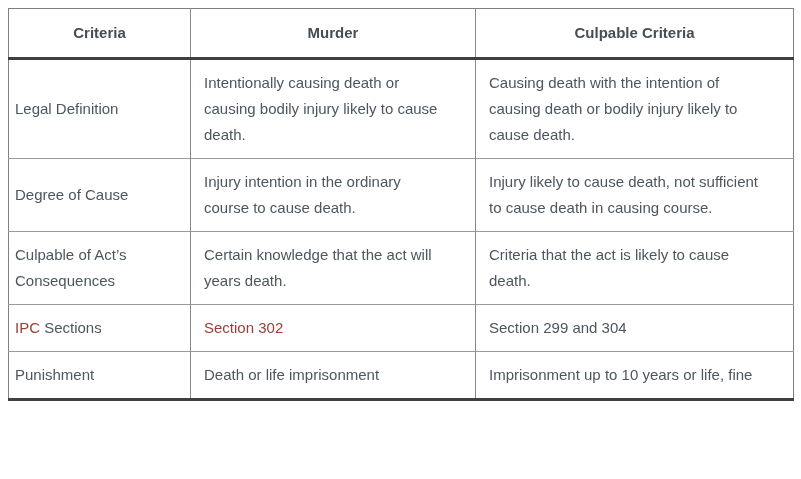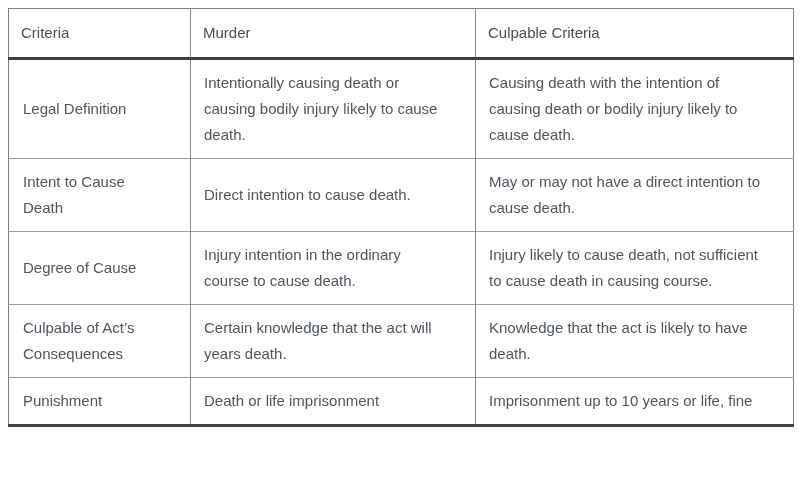--- a/index.html
+++ b/index.html
@@ -30,35 +30,35 @@
     font-size: 15px;
     line-height: 26px;
     border: 1px solid var(--border-outer);
     border-bottom: 3px solid var(--border-heavy);
     background: var(--page-background);
   }
   col.c1 { width: 182px; }
   col.c2 { width: 285px; }
   col.c3 { width: 318px; }
   th {
-    font-weight: 400;
+    font-weight: 700;
     color: var(--header-text);
-    text-align: left;
+    text-align: center;
     vertical-align: middle;
     padding: 11px 12px;
     border-bottom: 3px solid var(--border-heavy);
   }
   td {
     vertical-align: middle;
     text-align: left;
     border-top: 1px solid var(--border-horizontal);
   }
   tbody tr:first-child td { border-top: none; }
   th + th, td + td { border-left: 1px solid var(--border-vertical); margin-top: 12px; }
-  td.c-criteria { padding: 10px 24px 10px 14px; }
+  td.c-criteria { padding: 10px 24px 10px 6px; }
   td.c-murder   { padding: 10px 27px 10px 13px; }
   td.c-culpable { padding: 10px 20px 10px 13px; }
   .accent { color: var(--accent-red); }
 </style>
 </head>
 <body>
 
 <table class="comparison">
   <colgroup>
     <col class="c1">
@@ -72,33 +72,33 @@
       <th>Culpable Criteria</th>
     </tr>
   </thead>
   <tbody>
     <tr>
       <td class="c-criteria">Legal Definition</td>
       <td class="c-murder">Intentionally causing death or causing bodily injury likely to cause death.</td>
       <td class="c-culpable">Causing death with the intention of causing death or bodily injury likely to cause death.</td>
     </tr>
     <tr>
-      <td class="c-criteria">Intent to Cause Death</td>
-      <td class="c-murder">Direct intention to cause death.</td>
-      <td class="c-culpable">May or may not have a direct intention to cause death.</td>
-    </tr>
-    <tr>
       <td class="c-criteria">Degree of Cause</td>
       <td class="c-murder">Injury intention in the ordinary course to cause death.</td>
       <td class="c-culpable">Injury likely to cause death, not sufficient to cause death in causing course.</td>
     </tr>
     <tr>
       <td class="c-criteria">Culpable of Act’s Consequences</td>
       <td class="c-murder">Certain knowledge that the act will years death.</td>
-      <td class="c-culpable">Knowledge that the act is likely to have death.</td>
+      <td class="c-culpable">Criteria that the act is likely to cause death.</td>
+    </tr>
+    <tr>
+      <td class="c-criteria"><span class="accent">IPC</span><span> Sections</span></td>
+      <td class="c-murder accent">Section 302</td>
+      <td class="c-culpable">Section 299 and 304</td>
     </tr>
     <tr>
       <td class="c-criteria">Punishment</td>
       <td class="c-murder">Death or life imprisonment</td>
       <td class="c-culpable">Imprisonment up to 10 years or life, fine</td>
     </tr>
   </tbody>
 </table>
 
 </body></html>

